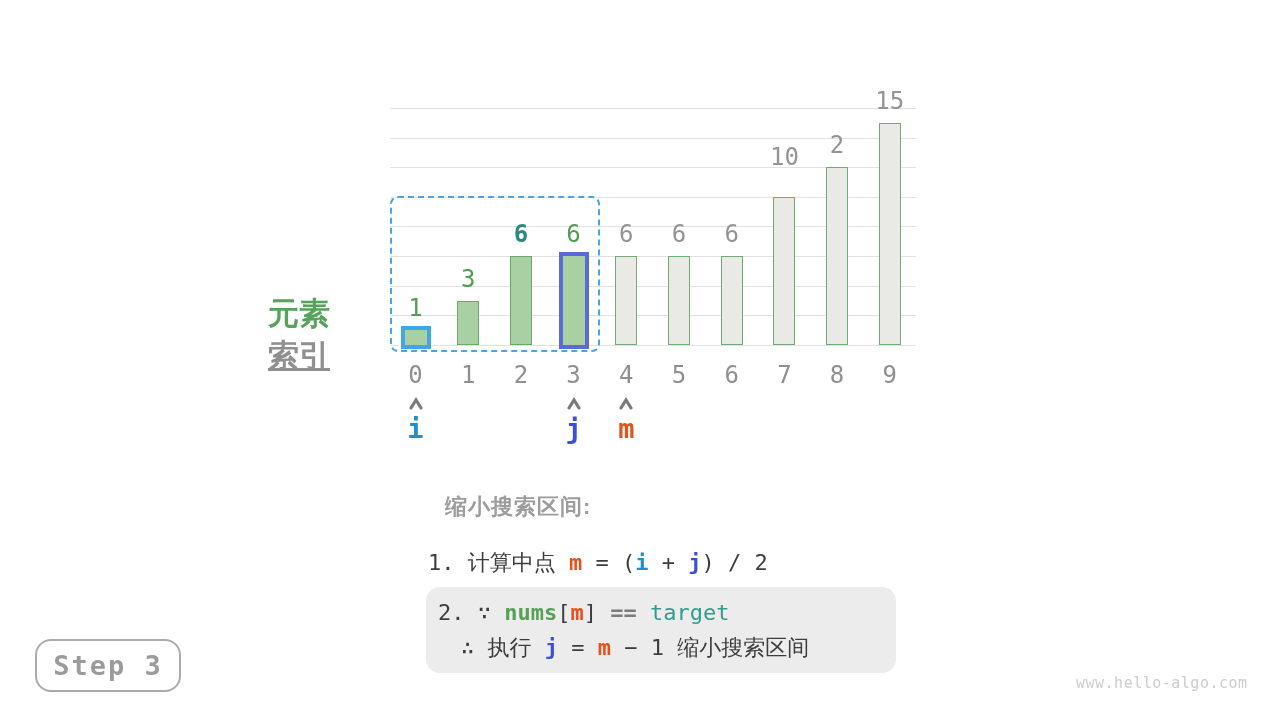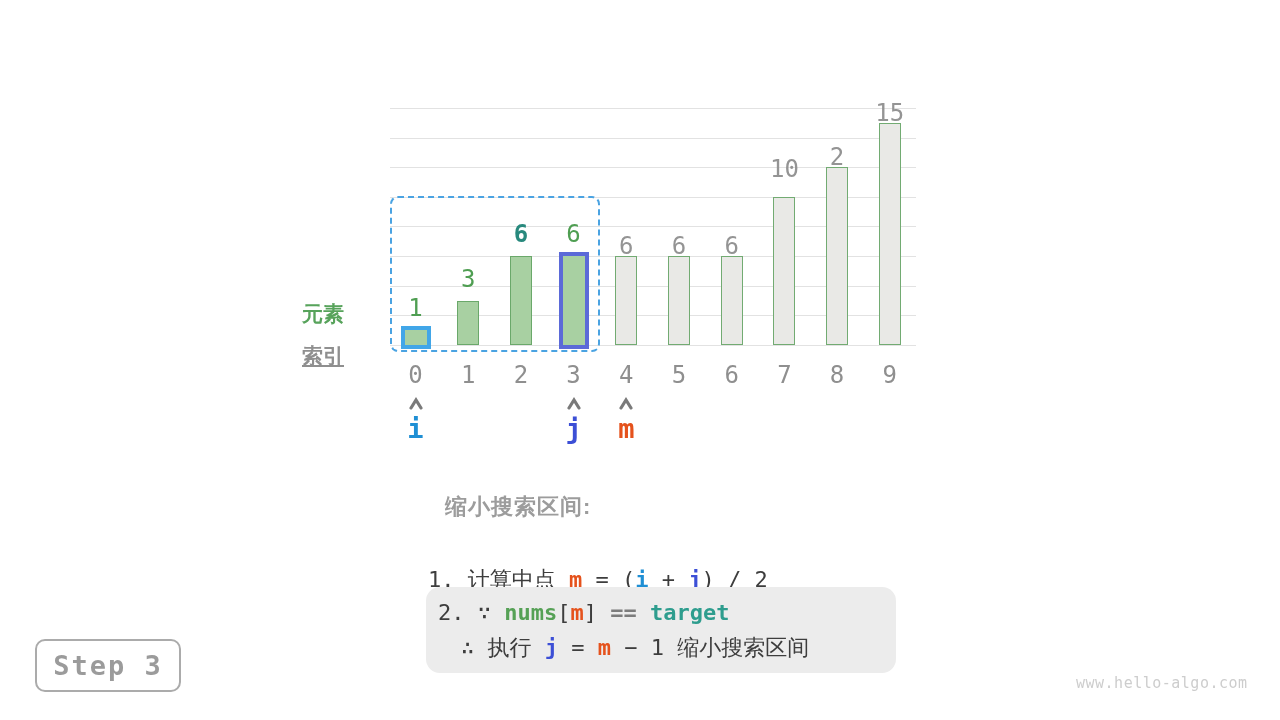--- a/index.html
+++ b/index.html
@@ -8,54 +8,54 @@
 
   #canvas { position: absolute; left: 0; top: 0; width: 1280px; height: 720px; background: #ffffff; }
 
   
   .gridline { position: absolute; height: 1px; background: var(--grid); }
   .bar { position: absolute; }
   .val-label, .idx-label { position: absolute; width: 64px; text-align: center;
          font-family: "DejaVu Sans Mono", monospace; font-size: 24px; line-height: 28px; }
   .val-green { color: var(--label-green); }
   .val-found { color: var(--label-found); font-weight: bold; }
-  .val-gray  { color: var(--label-gray); margin-top: 12px; }
+  .val-gray  { color: var(--label-gray); }
   .idx-label { color: var(--idx-gray); }
   .range-box { position: absolute; border: 2px dashed var(--dashed-box); border-radius: 8px; }
   .caret { position: absolute; width: 18px; height: 13px; }
   .ptr-label { position: absolute; width: 40px; text-align: center;
          font-family: "DejaVu Sans Mono", monospace; font-size: 27px; font-weight: bold; line-height: 30px; }
-  .row-label { position: absolute; width: 110px; text-align: center; font-size: 21px;
+  .row-label { position: absolute; width: 110px; text-align: left; font-size: 31px;
          font-weight: bold; line-height: 30px; font-family: "Liberation Sans", sans-serif; }
   #element-row-label { color: var(--element-green); }
   #index-row-label { color: var(--idx-gray); }
 
   
   .cap { position: absolute; font-size: 22px; line-height: 30px; color: var(--text-dark);
          font-family: "DejaVu Sans Mono", "Liberation Sans", sans-serif; white-space: pre; }
   #caption-heading { left: 445px; top: 492px; font-weight: bold; color: var(--heading-gray);
          font-family: "Liberation Sans", sans-serif; letter-spacing: 1px; }
-  #caption-step-1 { left: 428px; top: 548px; margin-top: 17px; }
+  #caption-step-1 { left: 428px; top: 548px; }
   #caption-box { position: absolute; left: 426px; top: 587px; width: 470px; height: 86px;
          background: var(--box-bg); border-radius: 14px; padding: 8px 12px 0 12px; }
   #caption-box .cap-line { font-size: 22px; line-height: 35px; color: var(--text-dark);
          font-family: "DejaVu Sans Mono", "Liberation Sans", sans-serif; white-space: pre; }
   #caption-box .cap-line.indent { padding-left: 23px; }
 
   
   .tk-m { color: var(--m-orange); font-weight: bold; }
   .tk-i { color: var(--i-blue); font-weight: bold; }
   .tk-j { color: var(--j-indigo); font-weight: bold; }
   .tk-nums { color: var(--nums-green); font-weight: bold; }
-  .tk-target { color: var(--target-teal); font-weight: bold; }
+  .tk-target { color: var(--target-teal); font-weight: normal; }
   .tk-eq { color: var(--eq-gray); font-weight: bold; }
 
   
   #step-badge { position: absolute; left: 35px; top: 639px; width: 146px; height: 53px;
-         background: #ffffff; border: 2.5px solid var(--badge-border); border-radius: 10px;
+         background: #ffffff; border: 2.5px solid var(--badge-border); border-radius: 16px;
          display: flex; align-items: center; justify-content: center; }
   #step-badge span { font-family: "DejaVu Sans Mono", monospace; font-size: 27px; font-weight: bold;
          color: var(--badge-text); letter-spacing: 2px; }
 
   
   #watermark { position: absolute; left: 1076px; top: 674px; font-family: "DejaVu Sans Mono", monospace;
          font-size: 15px; color: var(--watermark); letter-spacing: 0.5px; }
 </style>
 </head>
 <body>

